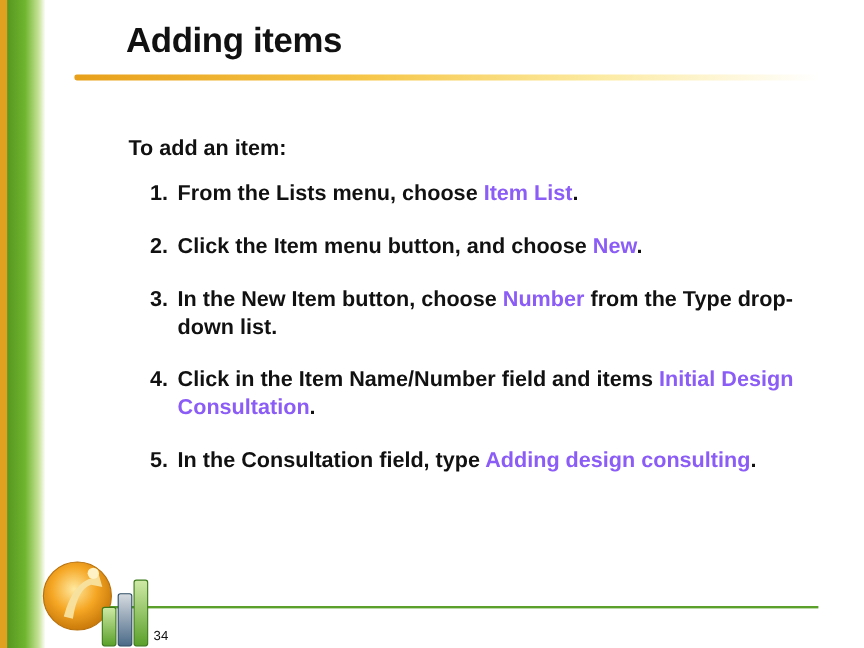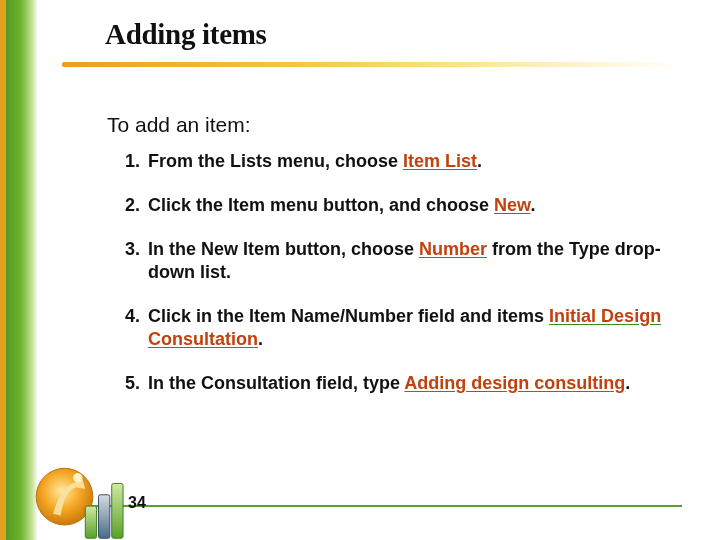--- a/index.html
+++ b/index.html
@@ -25,38 +25,37 @@
   }
 
   
   .title {
     position: absolute;
     left: 105px; top: 18px;
     font-size: 29px;
     font-weight: 700;
     color: #111;
     letter-spacing: -0.3px;
-    font-family: Liberation Serif, serif;
   }
 
   
   .title-rule {
     position: absolute;
     left: 62px; top: 62px;
     width: 620px; height: 5px;
     background: linear-gradient(to right, #e8a01a 0%, #f6c74a 40%, #fceaa0 70%, #ffffff 100%);
     border-radius: 2px;
   }
 
   
   .intro {
     position: absolute;
     left: 107px; top: 113px;
-    font-size: 21px;
-    font-weight: 400;
+    font-size: 18px;
+    font-weight: 700;
     color: #111;
   }
 
   
   .steps {
     position: absolute;
     left: 112px; top: 150px;
     width: 570px;
     list-style: none;
     font-size: 18px;
@@ -69,40 +68,39 @@
     padding-left: 36px;
     margin-bottom: 21px;
   }
   .steps li .num {
     position: absolute;
     left: 0; top: 0;
     width: 28px;
     text-align: right;
   }
   .hl {
-    color: #c2410c;
-    text-decoration: underline;
+    color: #8b5cf6;
     text-decoration-color: #3a8a1e;
     text-underline-offset: 2px;
   }
 
   
   .bottom-rule {
     position: absolute;
     left: 62px; top: 505px;
     width: 620px; height: 2px;
     background: #5aa02a;
   }
 
   
   .pagenum {
     position: absolute;
-    left: 128px; top: 494px;
-    font-size: 16px;
-    font-weight: 700;
+    left: 128px; top: 524px;
+    font-size: 11px;
+    font-weight: 400;
     color: #111;
   }
 
   
   .corner-logo {
     position: absolute;
     left: 34px; bottom: -2px;
     width: 95px; height: 85px;
   }
 </style>

